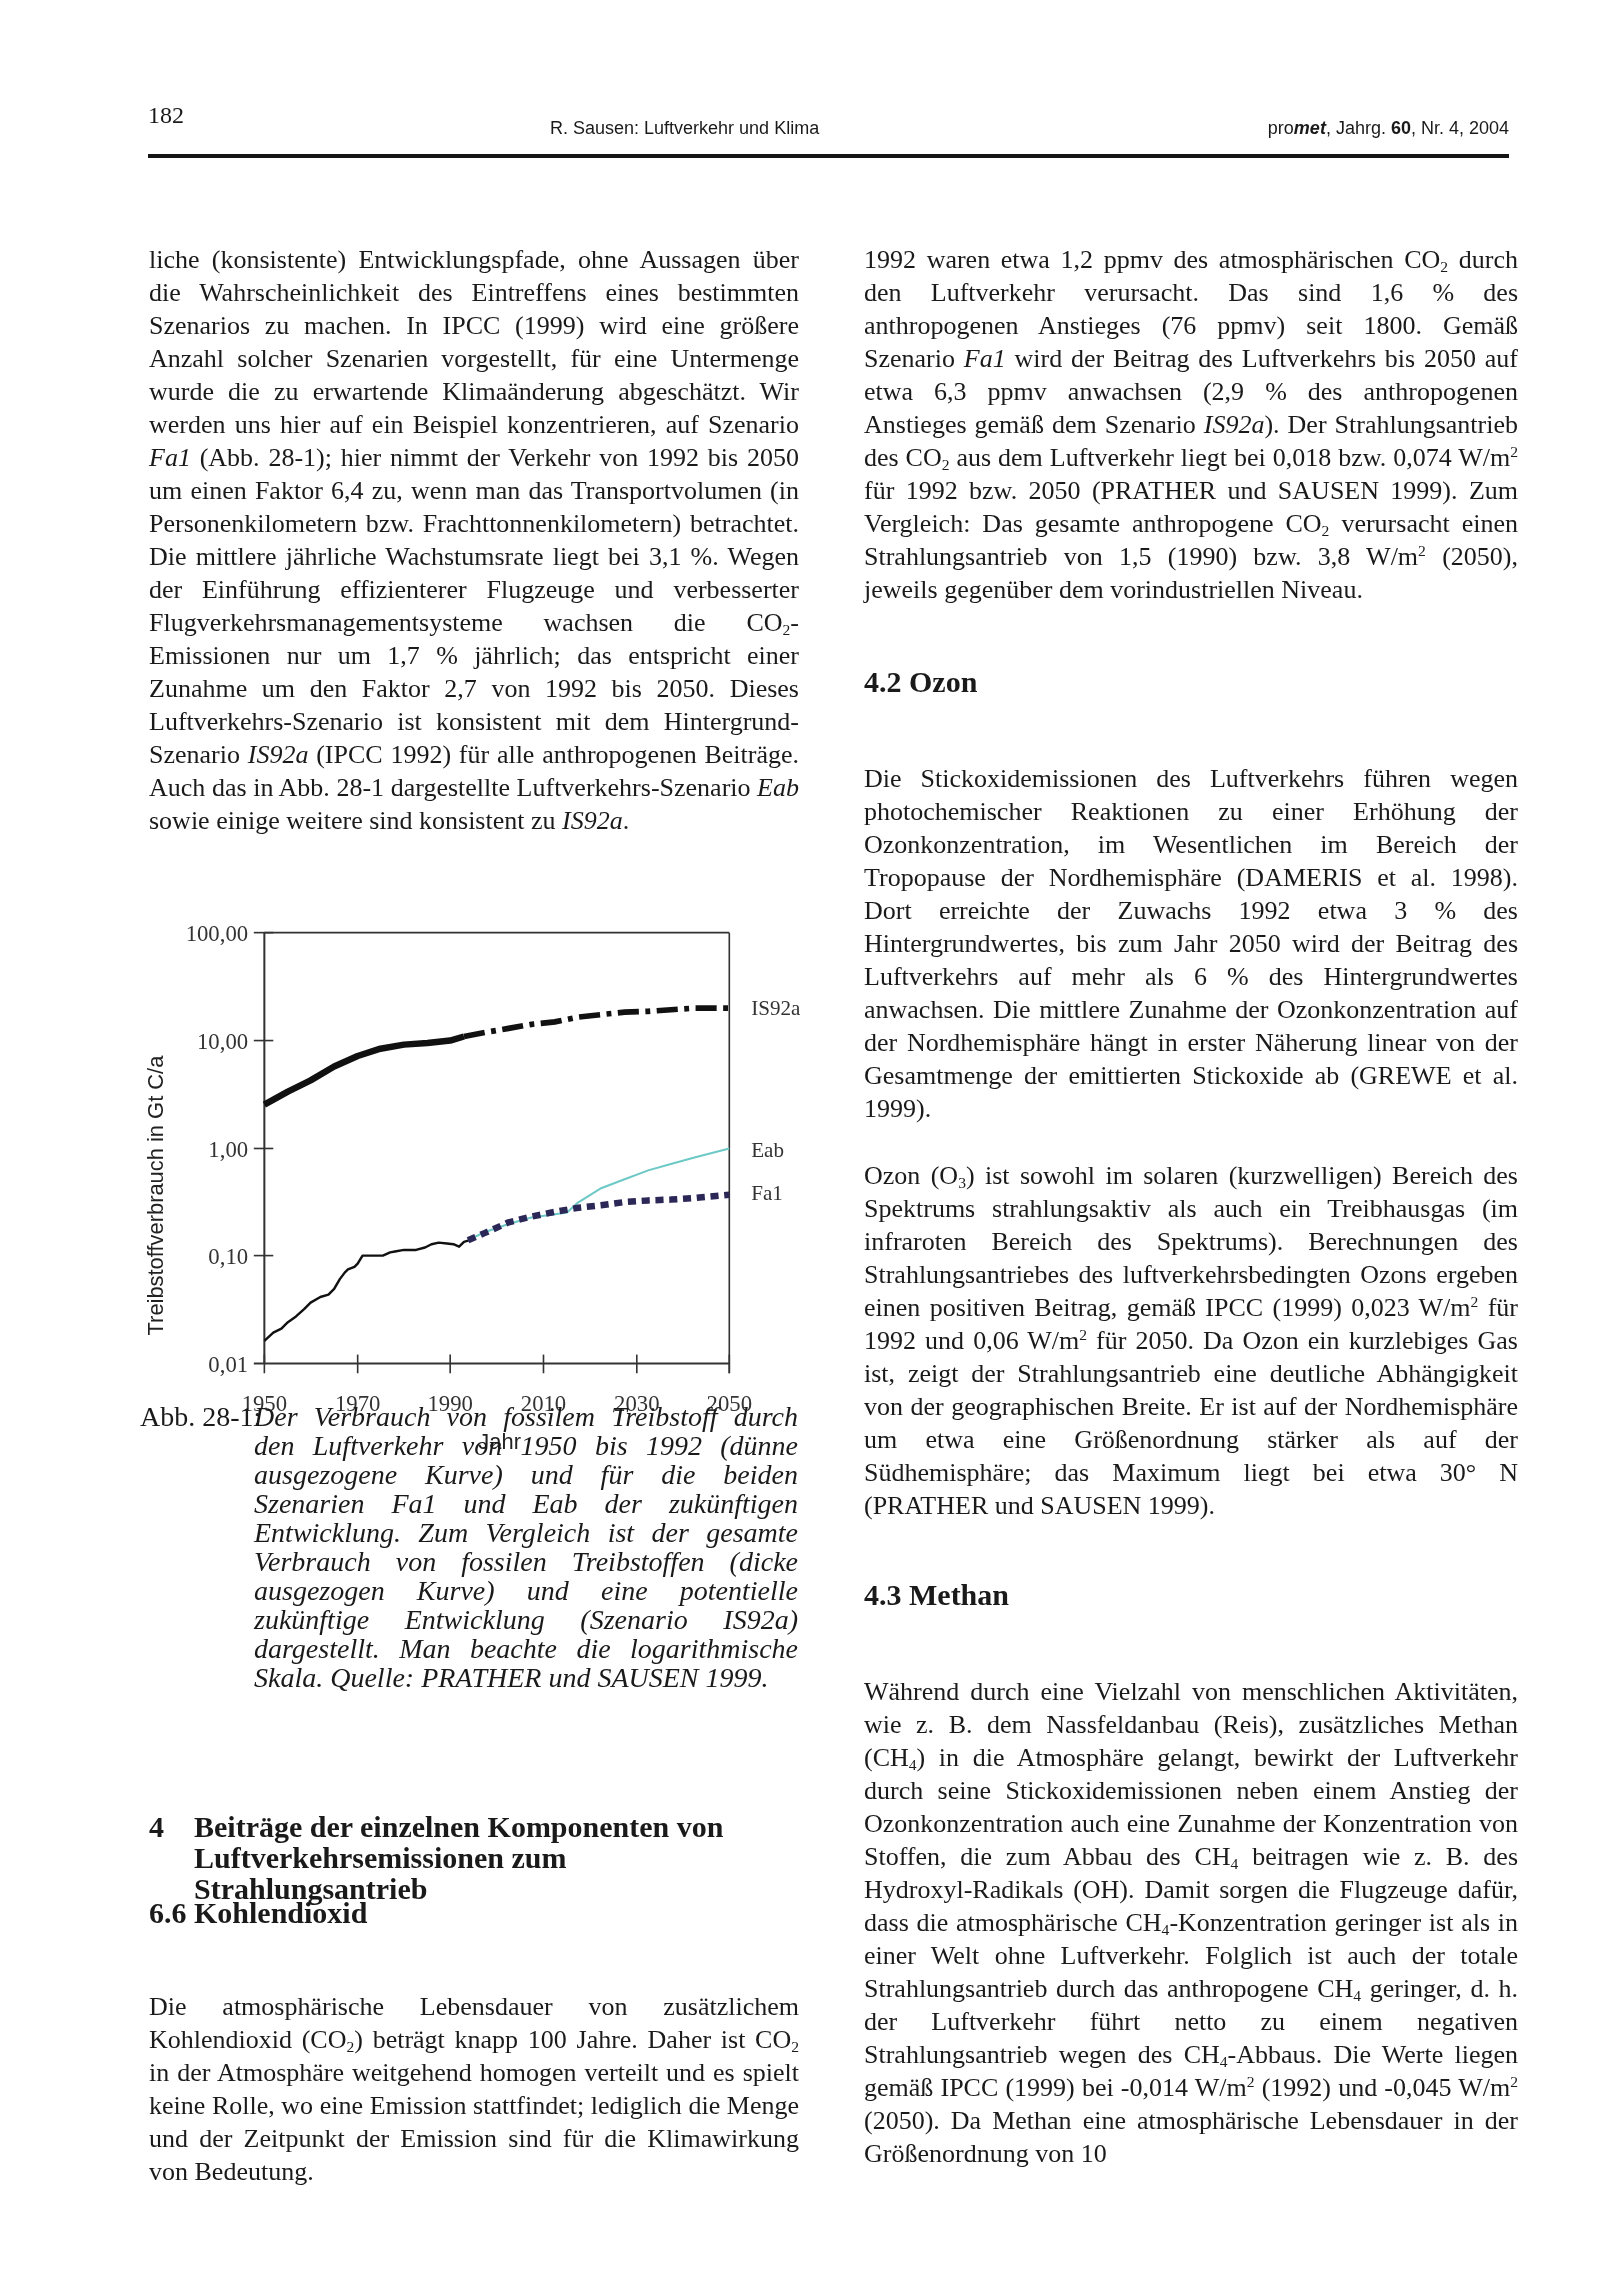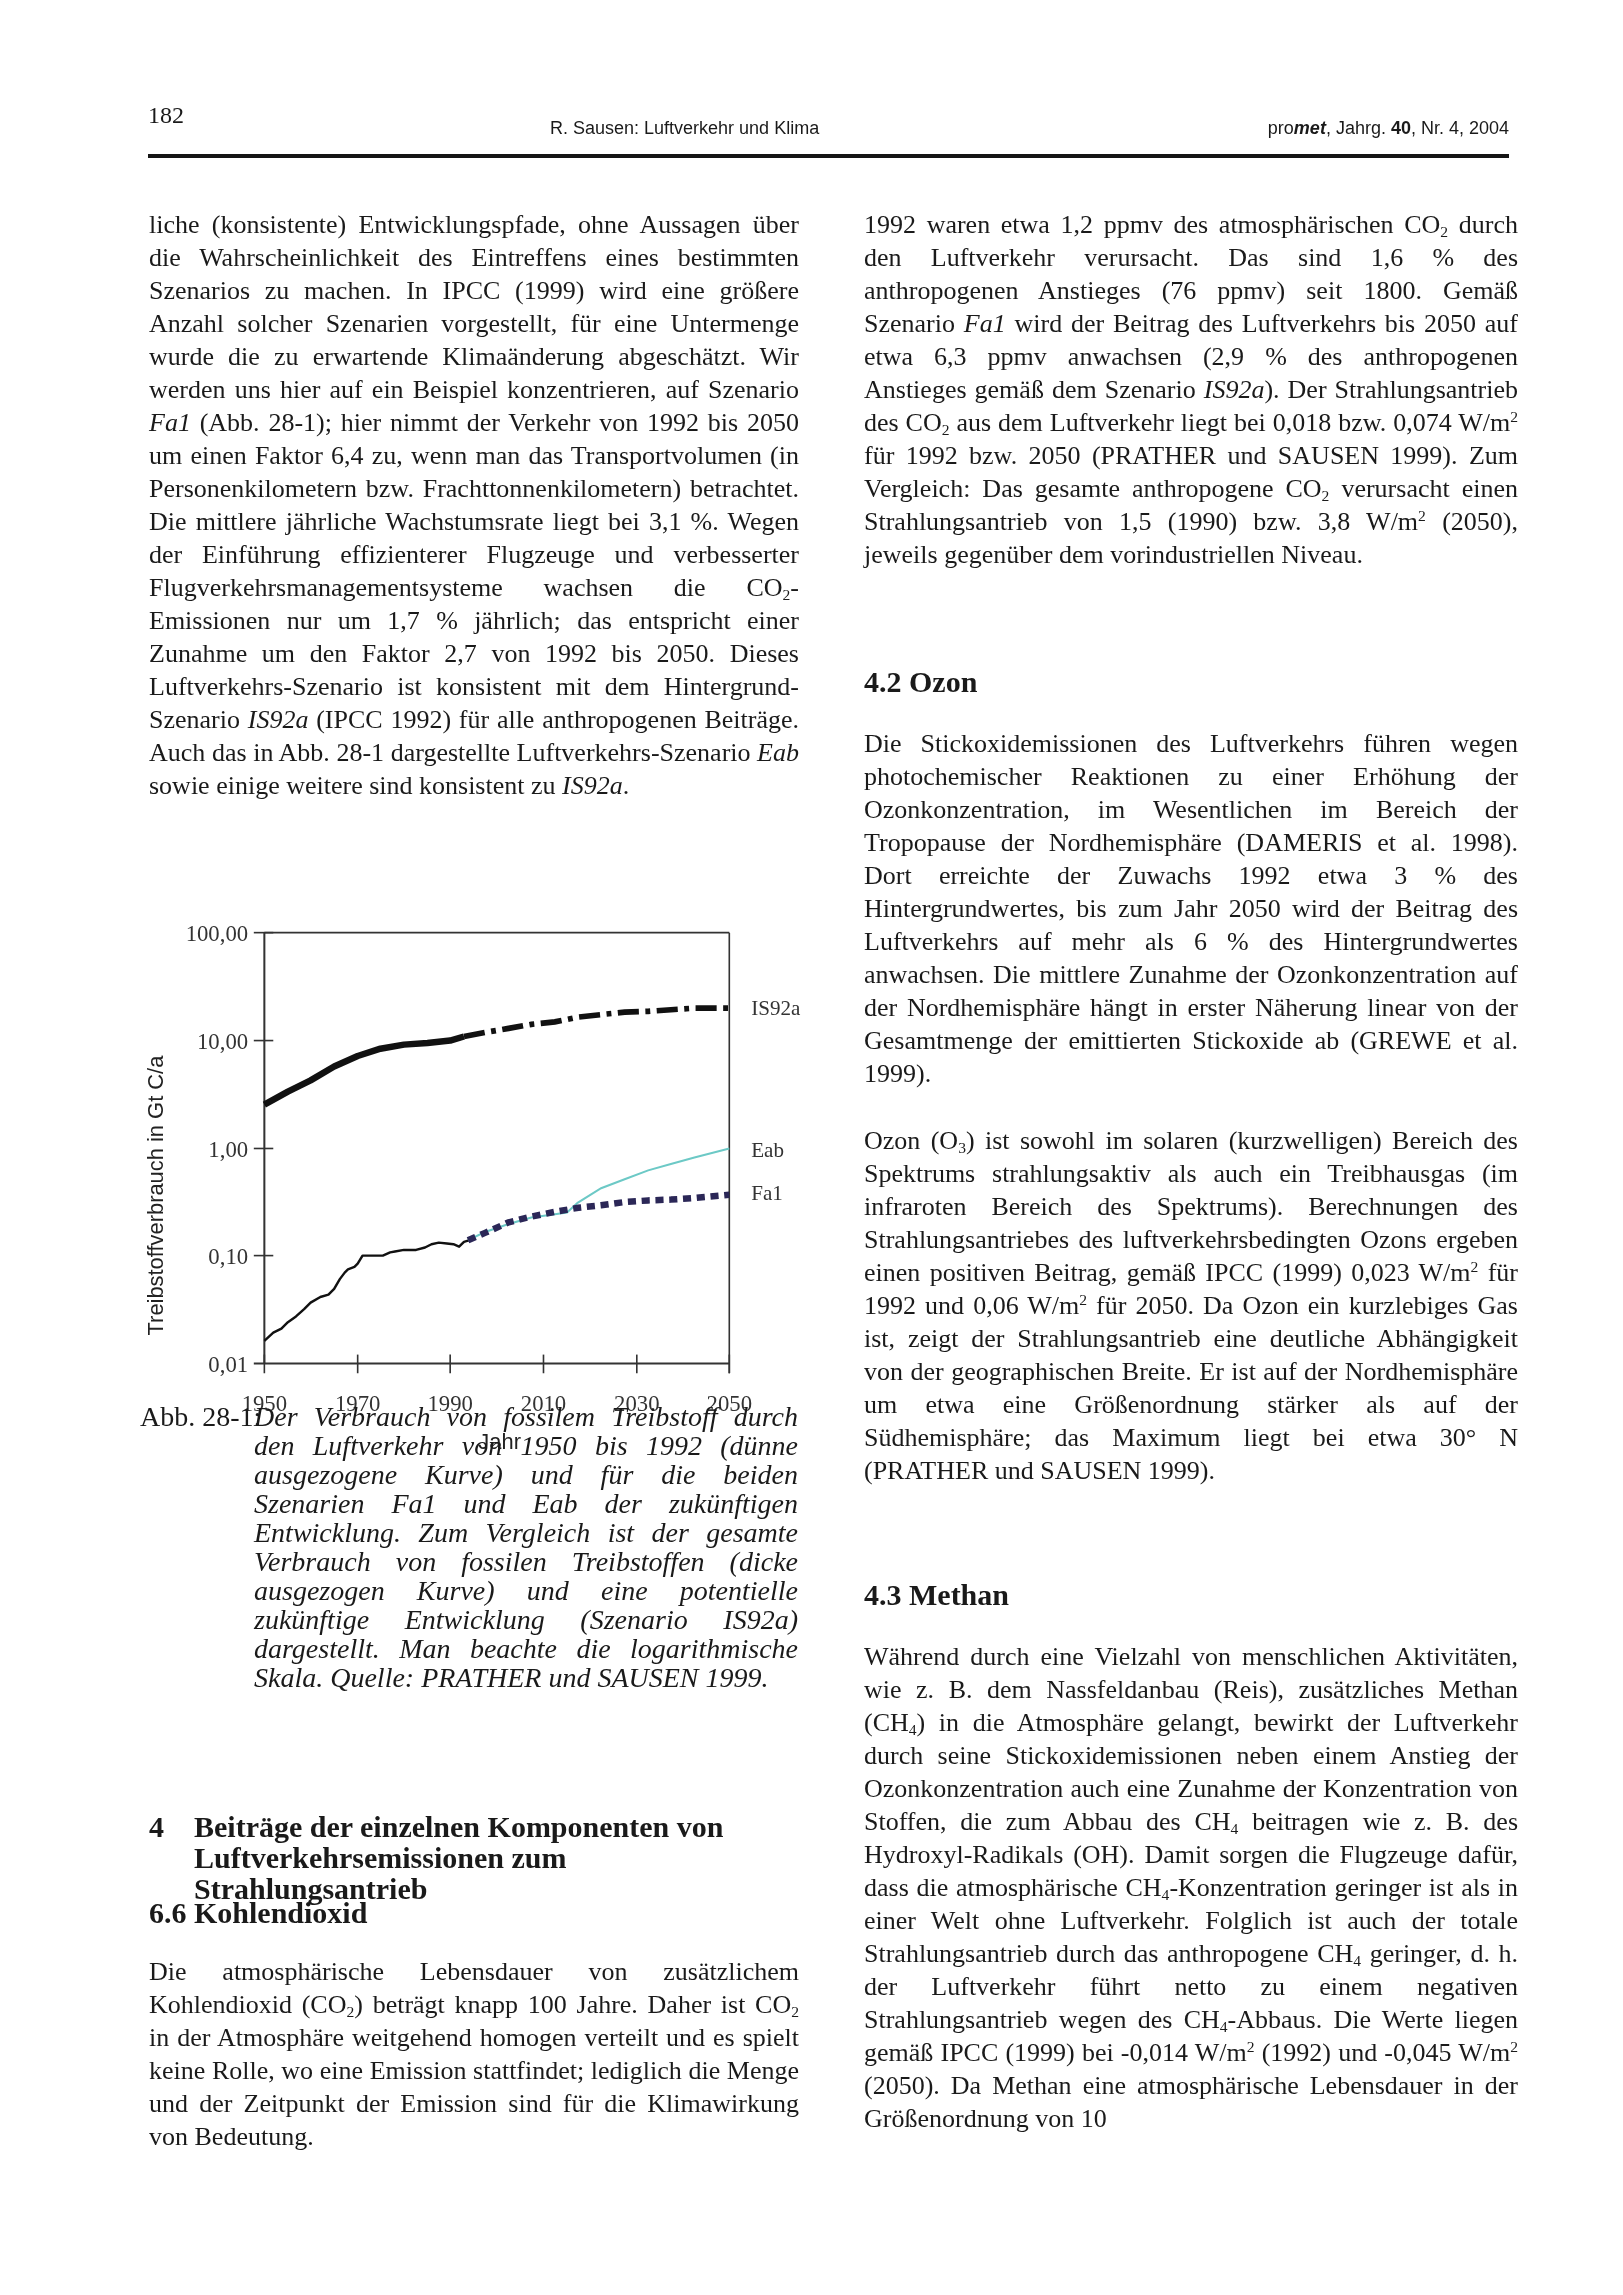--- a/index.html
+++ b/index.html
@@ -7,21 +7,21 @@
   .serif { font-family: "Liberation Serif", "DejaVu Serif", serif; }
   .sans { font-family: "Liberation Sans", "DejaVu Sans", sans-serif; margin-top: 9px; }
 
   .header { position: absolute; left: 148px; top: 102px; width: 1361px; height: 32px; }
   .page-num { position: absolute; left: 0; top: 0; font-size: 24px; }
   .running-title { position: absolute; left: 402px; top: 6.5px; font-size: 18px; }
   .journal { position: absolute; right: 0; top: 6.5px; font-size: 18px; }
   .journal i { font-style: italic; font-weight: bold; text-align: center; }
   .header-rule { position: absolute; left: 148px; top: 154px; width: 1361px; height: 4px; background: #151515; }
 
-  .col { position: absolute; font-size: 26px; line-height: 33px; text-align: justify; }
+  .col { position: absolute; font-size: 26px; line-height: 33px; text-align: justify; margin-top: 35px; }
   .col-left { left: 149px; width: 650px; }
   .col-right { left: 864px; width: 654px; }
   .col p { margin: 0; text-align: justify; }
   sub { font-size: 0.6em; vertical-align: -0.25em; line-height: 0; }
   sup { font-size: 0.6em; vertical-align: 0.6em; line-height: 0; }
 
   .h-sec { font-weight: bold; font-size: 30px; line-height: 31px; position: absolute; }
   .h-sec .num { display: inline-block; width: 45px; }
   .h-main { display: flex; }
   .h-main .num { flex: 0 0 45px; }
@@ -32,21 +32,21 @@
   .caption { position: absolute; left: 140px; top: 1402px; width: 658px; font-size: 28px; line-height: 29px; }
   .caption .lbl { position: absolute; left: 0; top: 0; }
   .caption .txt { margin-left: 114px; text-align: justify; font-style: italic; }
 </style>
 </head>
 <body>
 
 <div class="header serif">
   <span class="page-num">182</span>
   <span class="running-title sans">R. Sausen: Luftverkehr und Klima</span>
-  <span class="journal sans"><span>pro</span><i>met</i><span>, Jahrg. </span><b>40</b><span>, Nr. 4, 2004</span></span>
+  <span class="journal sans"><span>pro</span><i>met</i><span>, Jahrg. </span><b>60</b><span>, Nr. 4, 2004</span></span>
 </div>
 <div class="header-rule"></div>
 
 <div class="col col-left serif" style="top:208px;">
   <p><span>liche (konsistente) Entwicklungspfade, ohne Aussagen über die Wahrscheinlichkeit des Eintreffens eines bestimmten Szenarios zu machen. In IPCC (1999) wird eine größere Anzahl solcher Szenarien vorgestellt, für eine Untermenge wurde die zu erwartende Klimaänderung abgeschätzt. Wir werden uns hier auf ein Beispiel konzentrieren, auf Szenario </span><i>Fa1</i><span> (Abb. 28-1); hier nimmt der Verkehr von 1992 bis 2050 um einen Faktor 6,4 zu, wenn man das Transportvolumen (in Personenkilometern bzw. Frachttonnenkilometern) betrachtet. Die mittlere jährliche Wachstumsrate liegt bei 3,1 %. Wegen der Einführung effizienterer Flugzeuge und verbesserter Flugverkehrsmanagementsysteme wachsen die CO</span><sub>2</sub><span>-Emissionen nur um 1,7 % jährlich; das entspricht einer Zunahme um den Faktor 2,7 von 1992 bis 2050. Dieses Luftverkehrs-Szenario ist konsistent mit dem Hintergrund-Szenario </span><i>IS92a</i><span> (IPCC 1992) für alle anthropogenen Beiträge. Auch das in Abb. 28-1 dargestellte Luftverkehrs-Szenario </span><i>Eab</i><span> sowie einige weitere sind konsistent zu </span><i>IS92a</i><span>.</span></p>
 </div>
 
 <div class="chart">
   <svg width="715" height="568" viewBox="0 0 880 700">
 

